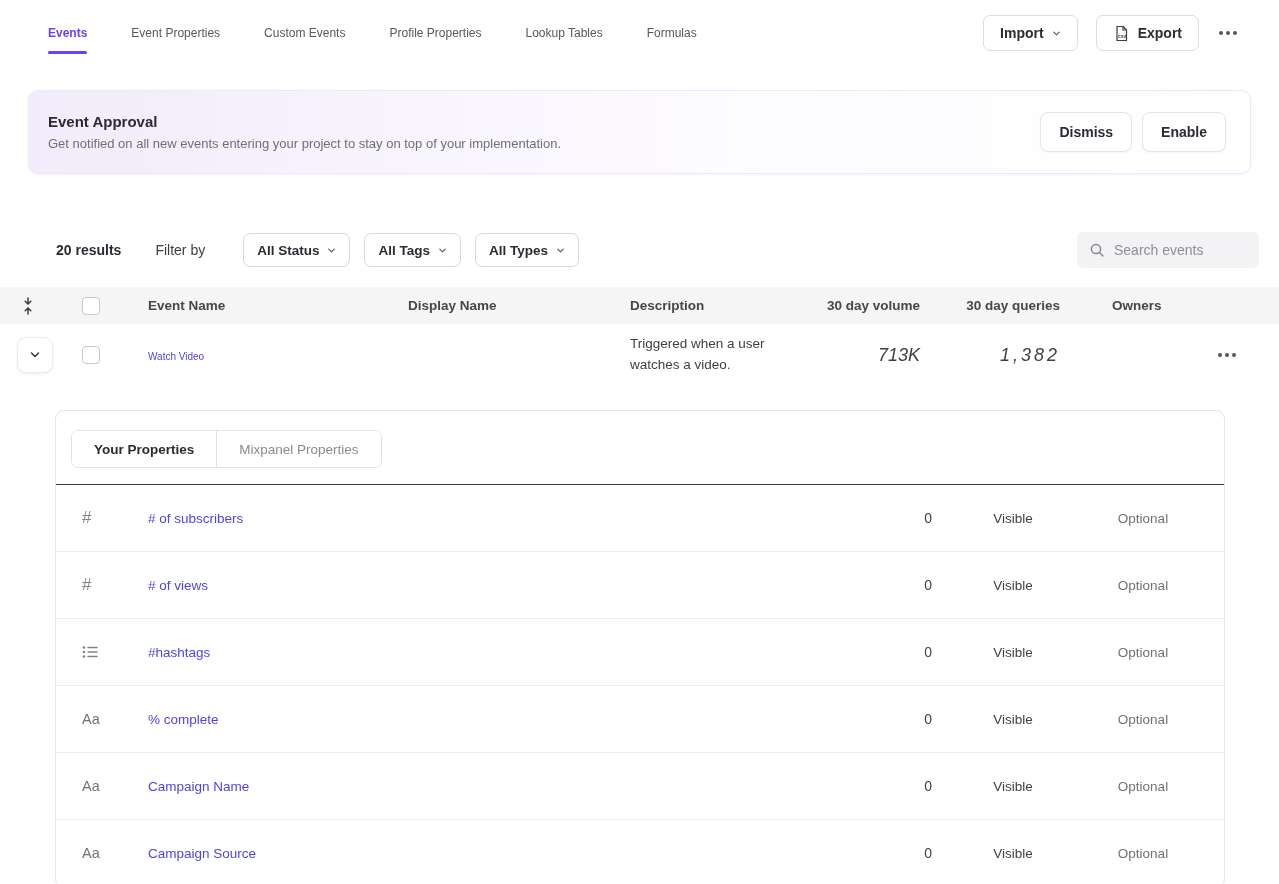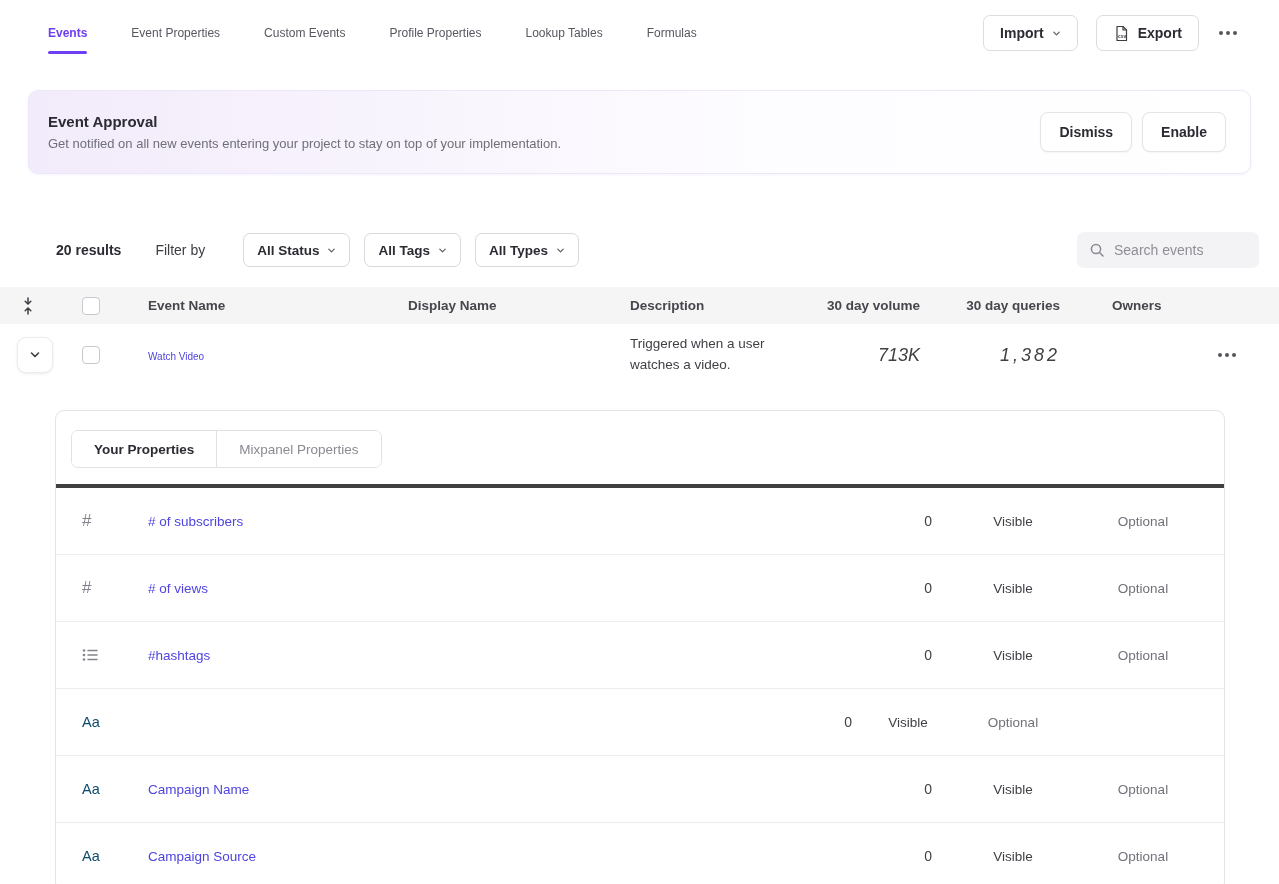--- a/index.html
+++ b/index.html
@@ -60,32 +60,32 @@
     border:1px solid #ececf0; box-shadow:0 1px 3px rgba(0,0,0,0.08); display:flex; align-items:center;
     justify-content:center; cursor:pointer; }
   .event-link { font-size:10px; color:#4f44e0; cursor:pointer; }
   .event-desc { font-size:13.5px; color:#3f3f46; line-height:1.55; padding-right:30px; }
   .num { font-size:18px; color:#404040;font-style:italic; }
   .num-spaced { letter-spacing:3px; }
   .row-actions { display:flex; justify-content:flex-start; padding-left:6px; }
 
   
   .props-panel { width:1170px; margin:24px 0 0 55px; border:1px solid #e4e4e8; border-radius:9px; background:#fff; overflow:hidden; }
-  .props-tabbar { padding:19px 15px 16px; border-bottom:4px solid #404040; }
+  .props-tabbar { padding:19px 15px 16px; border-bottom:1px solid #404040; }
   .tab-group { display:inline-flex; border:1px solid #e2e2e6; border-radius:7px; overflow:hidden; }
   .ptab { height:36px; display:inline-flex; align-items:center; padding:0 22px; font-size:13.5px;
     background:#fff; cursor:pointer; }
   .ptab.active { color:#2b2b33; font-weight:600; }
   .ptab.inactive { color:#8a8a93; font-weight:500; border-left:1px solid #e2e2e6; }
 
   .prop-row { display:grid; grid-template-columns:92px 1fr 80px 130px 130px 16px; align-items:center;
     height:67px; border-bottom:1px solid #ececf0; }
   .prop-icon-cell { padding-left:26px; display:flex; align-items:center; }
   .icon-hash { font-size:17px; color:#84848d; }
-  .icon-text { font-size:14.5px; font-weight:500; color:#0c4a6e; }
+  .icon-text { font-size:14.5px; font-weight:500; color:#737373; }
   .prop-link { font-size:13.5px; color:#4f44e0; cursor:pointer; }
   .prop-val { text-align:right; padding-right:16px; font-size:14px; color:#3f3f46; }
   .prop-vis { text-align:center; font-size:13.5px; color:#3f3f46; }
   .prop-req { text-align:center; font-size:13.5px; color:#71717a; }
 </style>
 </head>
 <body>
 
 <div class="topnav">
   <div class="nav-tabs">
@@ -250,20 +250,21 @@
     <div class="prop-val">0</div>
     <div class="prop-vis">Visible</div>
     <div class="prop-req">Optional</div>
     <div></div>
   </div>
 
   <div class="prop-row">
     <div class="prop-icon-cell">
         <span class="icon-text">Aa</span>
       </div>
+    <div><span class="prop-link">% complete</span></div>
     <div class="prop-val">0</div>
     <div class="prop-vis">Visible</div>
     <div class="prop-req">Optional</div>
     <div></div>
   </div>
 
   <div class="prop-row">
     <div class="prop-icon-cell">
         <span class="icon-text">Aa</span>
       </div>

